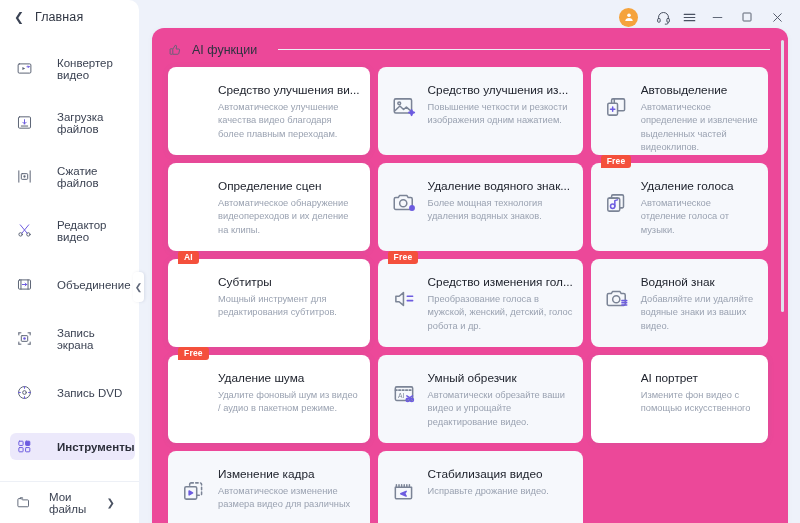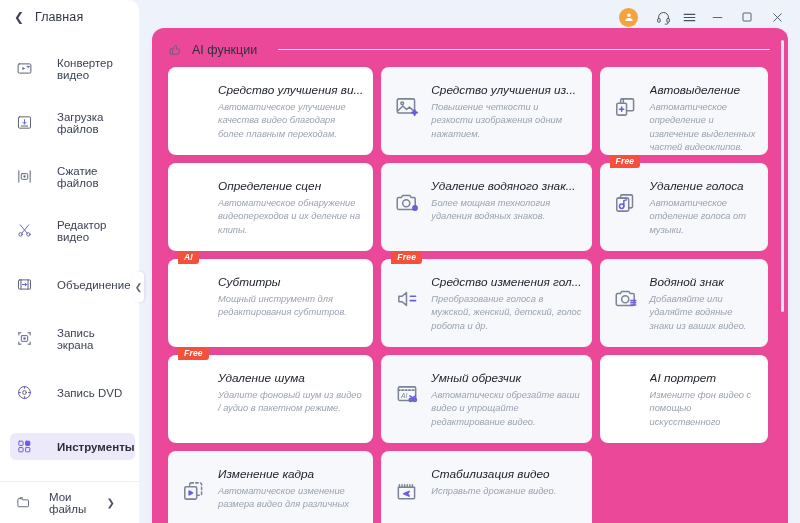--- a/index.html
+++ b/index.html
@@ -135,21 +135,20 @@
     gap: 8px;
   }
   .card {
     position: relative;
     background: #f6f8fc;
     border-radius: 8px;
     height: 88px;
     padding: 14px 10px 10px 12px;
     display: flex;
     gap: 10px;
-    font-style: italic;
   }
   .card.hover { background: #ffffff; box-shadow: 0 1px 6px rgba(100,115,150,.13); }
   .card.hover .card-ico { visibility: hidden; }
   .card-ico {
     flex: 0 0 28px;
     width: 28px; height: 28px;
     margin-top: 12px;
     color: #7b8496;
     display: flex; align-items: center; justify-content: center;
   }

